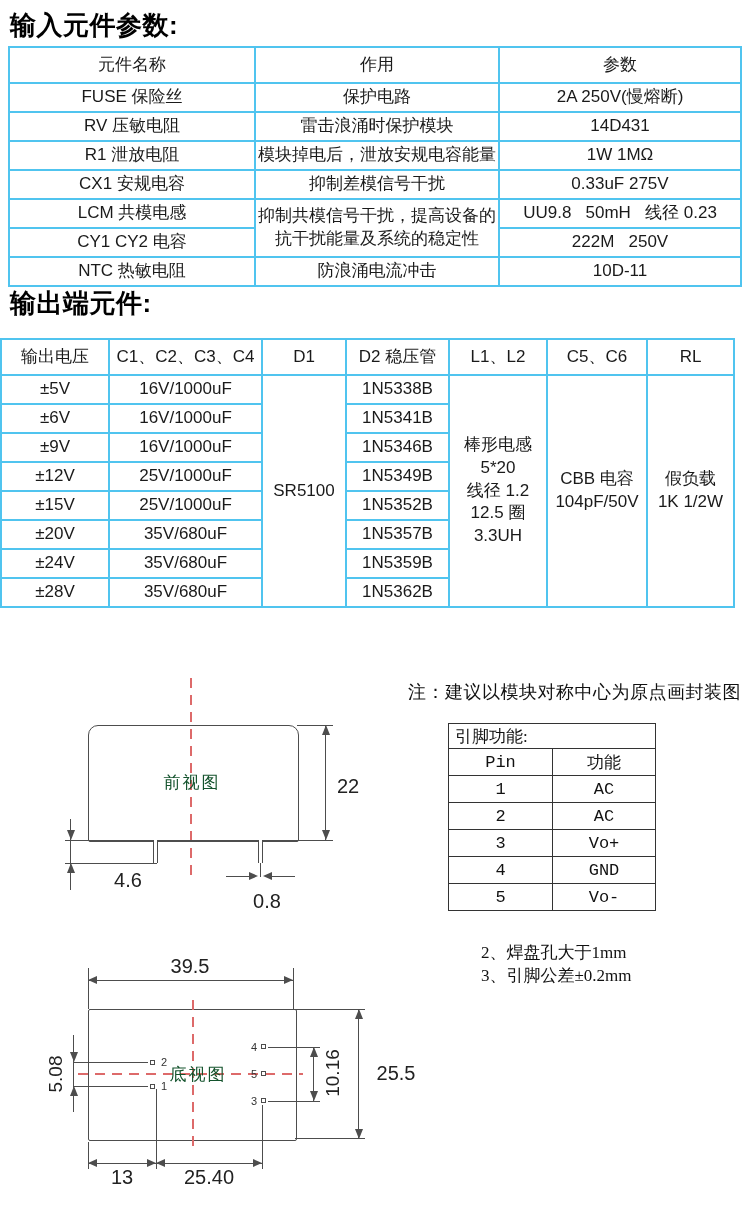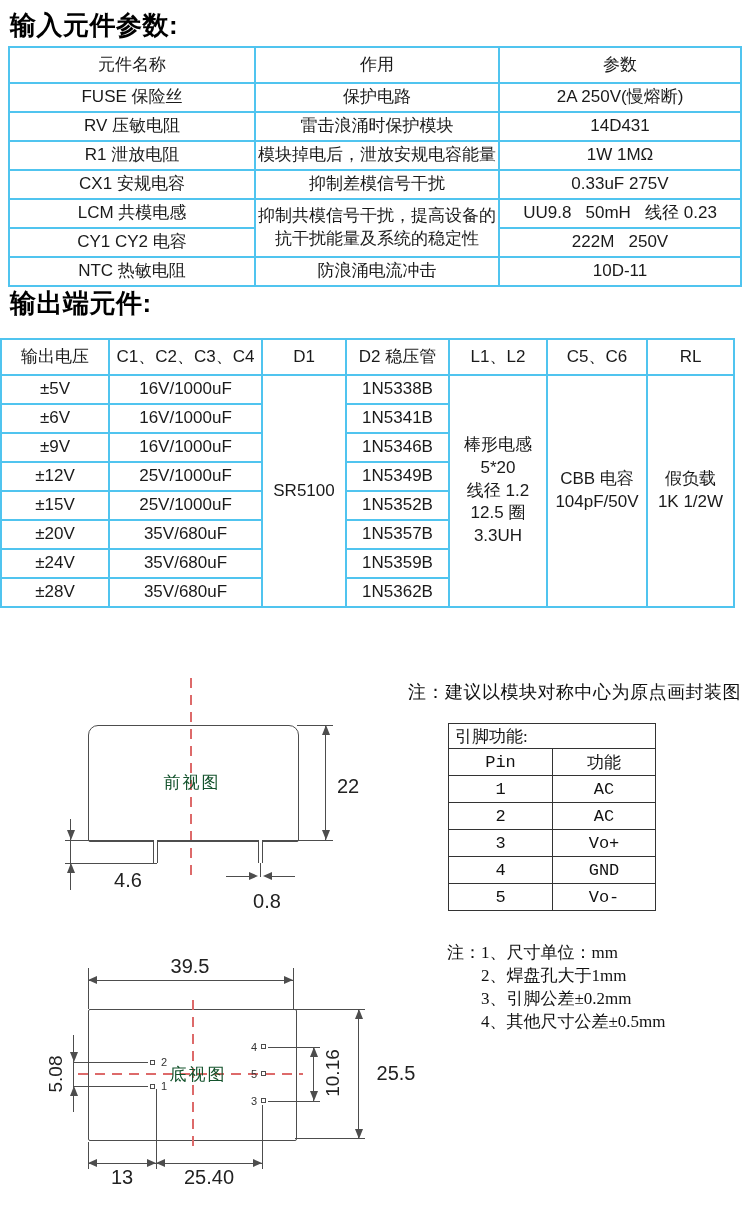--- a/index.html
+++ b/index.html
@@ -248,24 +248,22 @@
       <td>GND</td>
     </tr>
     <tr>
       <td>5</td>
       <td>Vo-</td>
     </tr>
   </tbody>
     </table>
 
   <div class="notes">
-    <div><span>注：</span><span>1、尺寸单位：mm</span></div>
     <div class="indent">2、焊盘孔大于1mm</div>
     <div class="indent">3、引脚公差±0.2mm</div>
-    <div class="indent">4、其他尺寸公差±0.5mm</div>
   </div>
 
   <div class="fig" style="left:30px;top:950px;width:420px;height:256px;">
 
     <div class="ln" style="left:58px;top:18px;width:1px;height:41px;"></div>
     <div class="ln" style="left:263px;top:18px;width:1px;height:41px;"></div>
     <div class="ln" style="left:58px;top:30px;width:205px;height:1px;"></div>
     <div class="arr left" style="left:58px;top:26px;"></div>
     <div class="arr right" style="left:254px;top:26px;"></div>
     <div class="dim" style="left:130px;top:5px;width:60px;">39.5</div>

